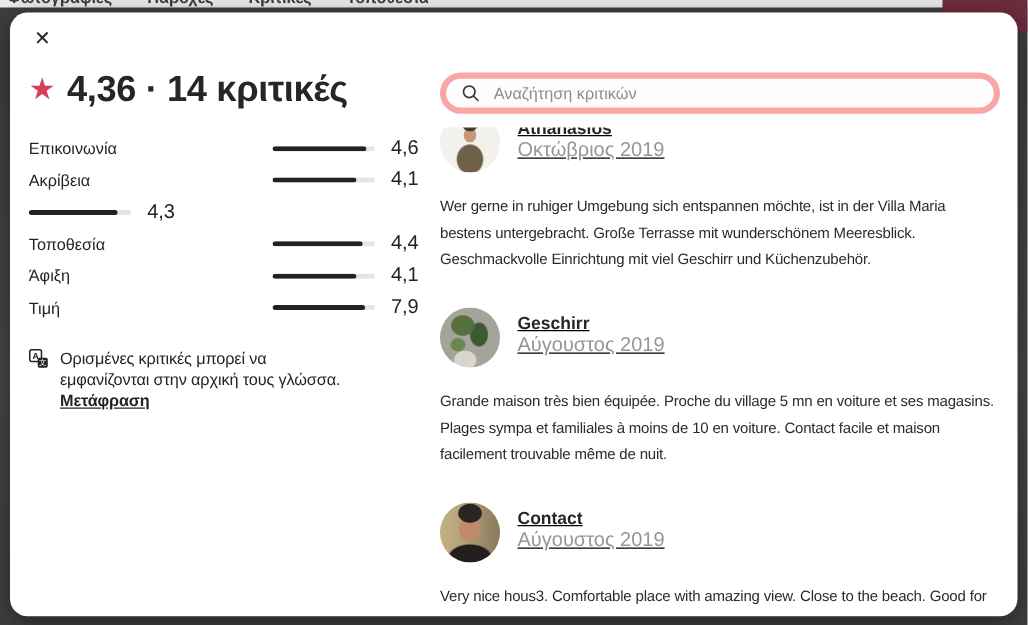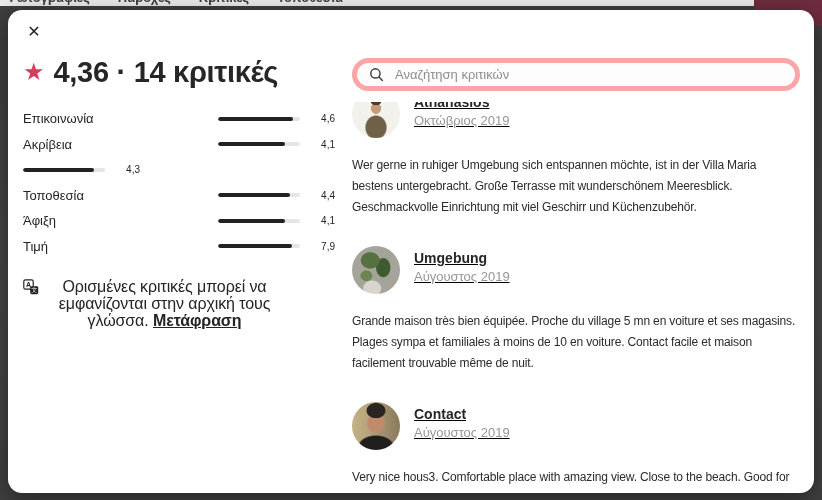--- a/index.html
+++ b/index.html
@@ -37,24 +37,24 @@
   
   .left-col{position:absolute;left:15px;top:46px;width:312px;}
   .summary{display:flex;align-items:center;gap:9px;}
   .summary .star{font-size:24px;line-height:24px;position:relative;top:-1px;}
   .summary .summary-text{font-size:29px;font-weight:700;color:#262626;letter-spacing:-0.3px;}
   .cats{margin-top:17px;}
   .cat-row{display:flex;align-items:center;height:25.5px;}
   .cat-label{flex:1;font-size:13px;color:#242424;}
   .cat-bar{position:relative;width:82px;height:4px;border-radius:2px;background:#e5e5e5;overflow:hidden;}
   .cat-fill{position:absolute;left:0;top:0;height:4px;border-radius:2px;background:#222222;}
-  .cat-value{width:26px;margin-left:9px;text-align:right;font-size:10px;font-weight:500;color:#242424;}
+  .cat-value{width:26px;margin-left:9px;text-align:right;font-size:16px;font-weight:500;color:#242424;}
   .trans-note{display:flex;gap:9px;margin-top:19px;width:258px;}
   .trans-icon{flex:0 0 16px;margin-top:1px;}
-  .trans-text{font-size:16px;line-height:17px;color:#242424;letter-spacing:-0.1px;text-align:center;}
+  .trans-text{font-size:13px;line-height:17px;color:#242424;letter-spacing:-0.1px;}
   .trans-link{font-weight:700;text-decoration:underline;color:#242424;cursor:pointer;}
   
   .search-wrap{
     position:absolute;left:344px;top:48px;width:448px;height:33px;
     border:5px solid #fca5a5;border-radius:17px;background:#fdfdfd;
     display:flex;align-items:center;box-sizing:border-box;padding:0 12px;gap:9px;
   }
   .search-input{
     border:none;outline:none;background:transparent;flex:1;
     font-size:13px;color:#222;font-family:"Liberation Sans",sans-serif;
@@ -79,21 +79,21 @@
     radial-gradient(10px 9px at 30% 62%, #6d8551 0%, #6d8551 55%, rgba(109,133,81,0) 63%),
     radial-gradient(14px 12px at 42% 88%, #d8d5cc 0%, #d8d5cc 60%, rgba(216,213,204,0) 68%),
     #a4a49a;}
   .avatar-3{background:
     radial-gradient(15px 12px at 50% 18%, #2b2522 0%, #2b2522 60%, rgba(43,37,34,0) 66%),
     radial-gradient(13px 15px at 50% 44%, #c08b6b 0%, #c08b6b 62%, rgba(192,139,107,0) 70%),
     radial-gradient(26px 16px at 50% 92%, #211f1e 0%, #211f1e 62%, rgba(33,31,30,0) 70%),
     linear-gradient(90deg,#c4b183 0%, #b7a67d 30%, #8a7a5c 100%);}
   .review-meta{padding-top:3px;text-decoration:underline;}
   .review-name{font-size:14px;font-weight:700;color:#262626;line-height:19px;}
-  .review-date{font-size:13px;color:#969696;line-height:18px;}
+  .review-date{font-size:16px;color:#969696;line-height:18px;}
   .review-text{
     margin:17px 0 0 0;font-size:12px;line-height:21px;color:#2b2b2b;
     letter-spacing:-0.15px;
   }
 </style>
 </head>
 <body>
 
 <div class="nav-strip">
   <div class="nav-strip-inner">
@@ -194,21 +194,21 @@
           <div class="review-date">Οκτώβριος 2019</div>
         </div>
       </div>
       <p class="review-text">Wer gerne in ruhiger Umgebung sich entspannen möchte, ist in der Villa Maria bestens untergebracht. Große Terrasse mit wunderschönem Meeresblick. Geschmackvolle Einrichtung mit viel Geschirr und Küchenzubehör.</p>
     </div>
 
     <div class="review">
       <div class="review-header">
         <div class="avatar avatar-2"></div>
         <div class="review-meta">
-          <div class="review-name">Umgebung</div>
+          <div class="review-name">Geschirr</div>
           <div class="review-date">Αύγουστος 2019</div>
         </div>
       </div>
       <p class="review-text">Grande maison très bien équipée. Proche du village 5 mn en voiture et ses magasins. Plages sympa et familiales à moins de 10 en voiture. Contact facile et maison facilement trouvable même de nuit.</p>
     </div>
 
     <div class="review">
       <div class="review-header">
         <div class="avatar avatar-3"></div>
         <div class="review-meta">

